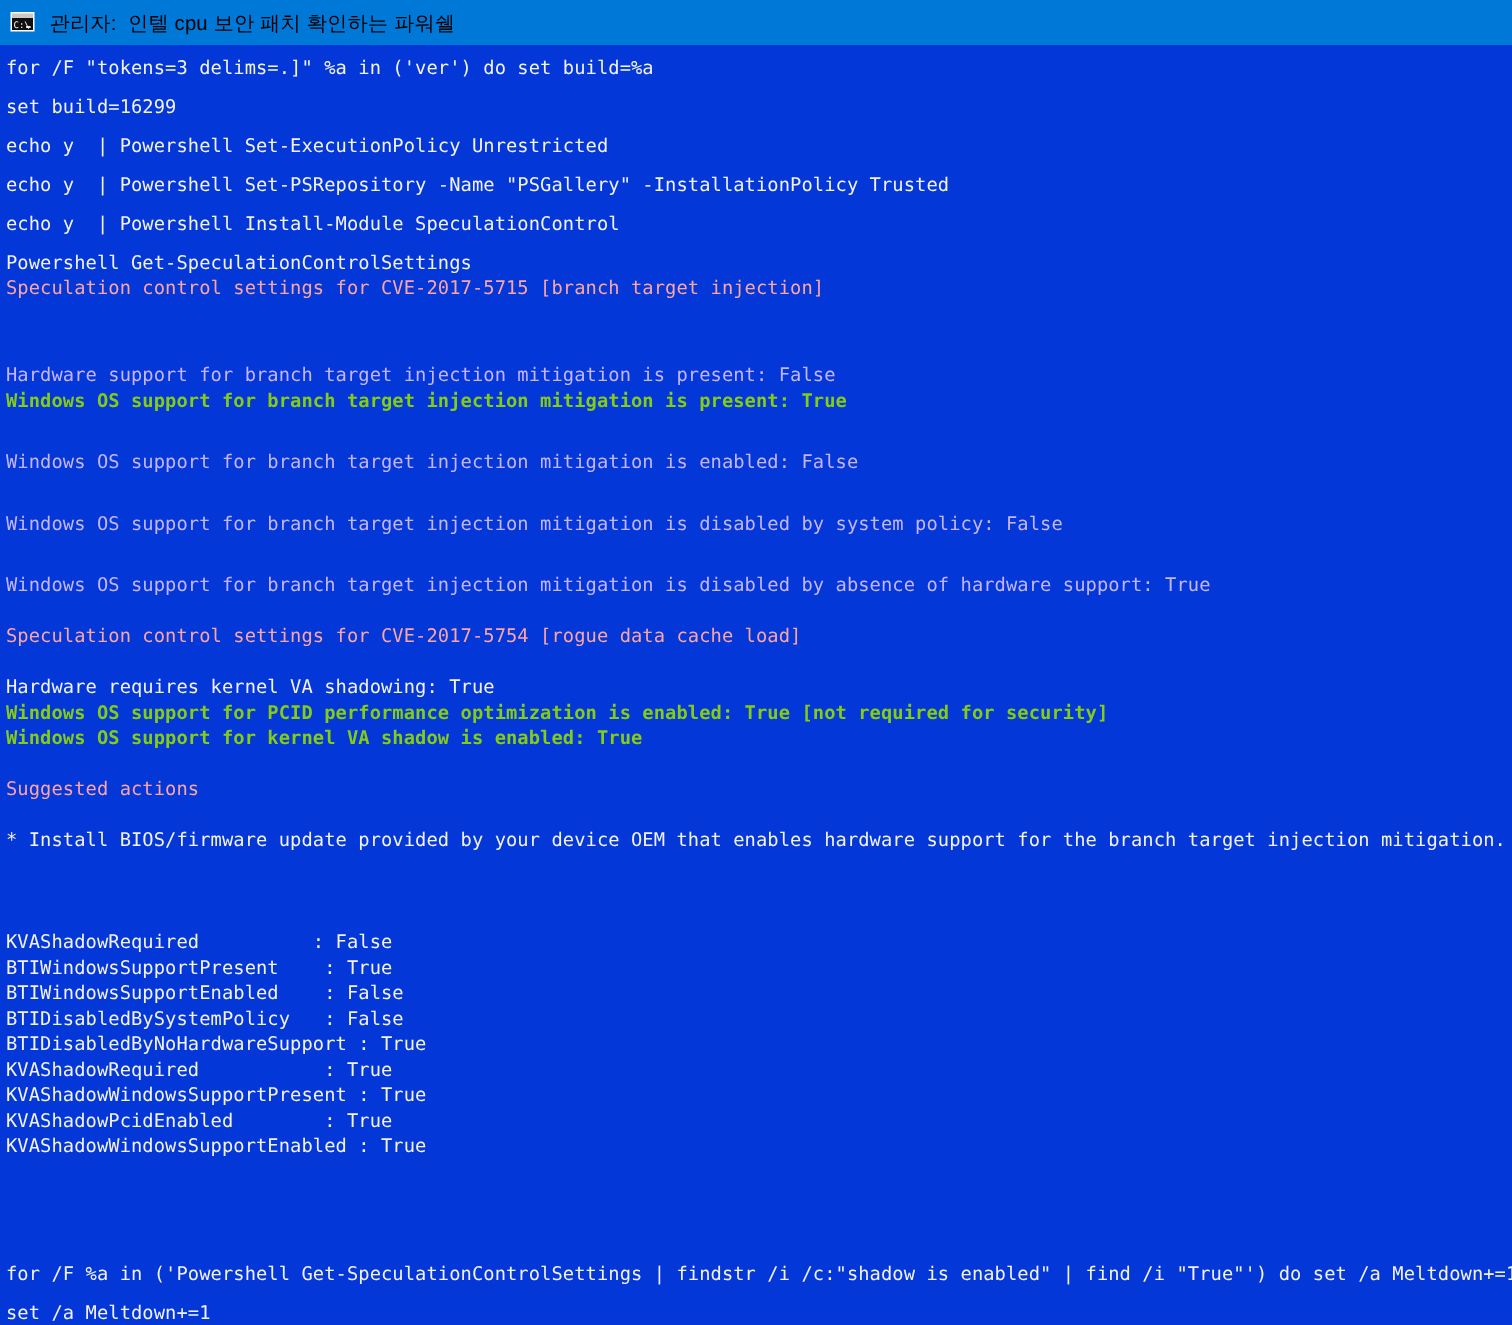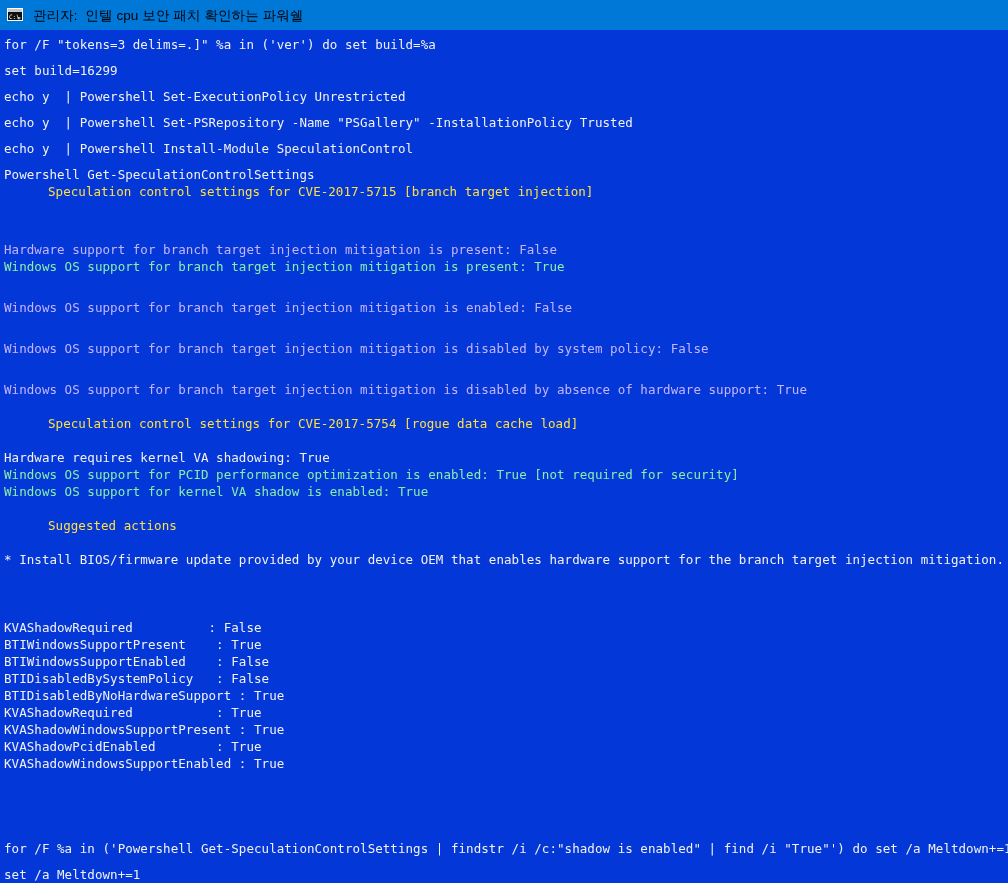--- a/index.html
+++ b/index.html
@@ -55,23 +55,23 @@
     font-size: 12.5px;
     line-height: 17px;
     height: 17px;
     white-space: pre;
     color: #f2f2f2;
     letter-spacing: 0.05px;
   }
   .ln.blank { color: transparent; }
 
   .c-white  { color: #f2f2f2; }
-  .c-cyan   { color: #fde047; margin-left: 44px; }
+  .c-cyan   { color: #fca5a5; }
   .c-red    { color: #c4b5fd; margin-top: 24px; }
-  .c-green  { color: #86efac; }
+  .c-green  { color: #84cc16; font-weight: bold; }
 
   
   .cmd { margin-bottom: 9px; }
 
   
   .proptable { margin: 0; }
   .proptable .ln { height: 17px; }
 
   .sep { letter-spacing: 0px; }
 </style>

